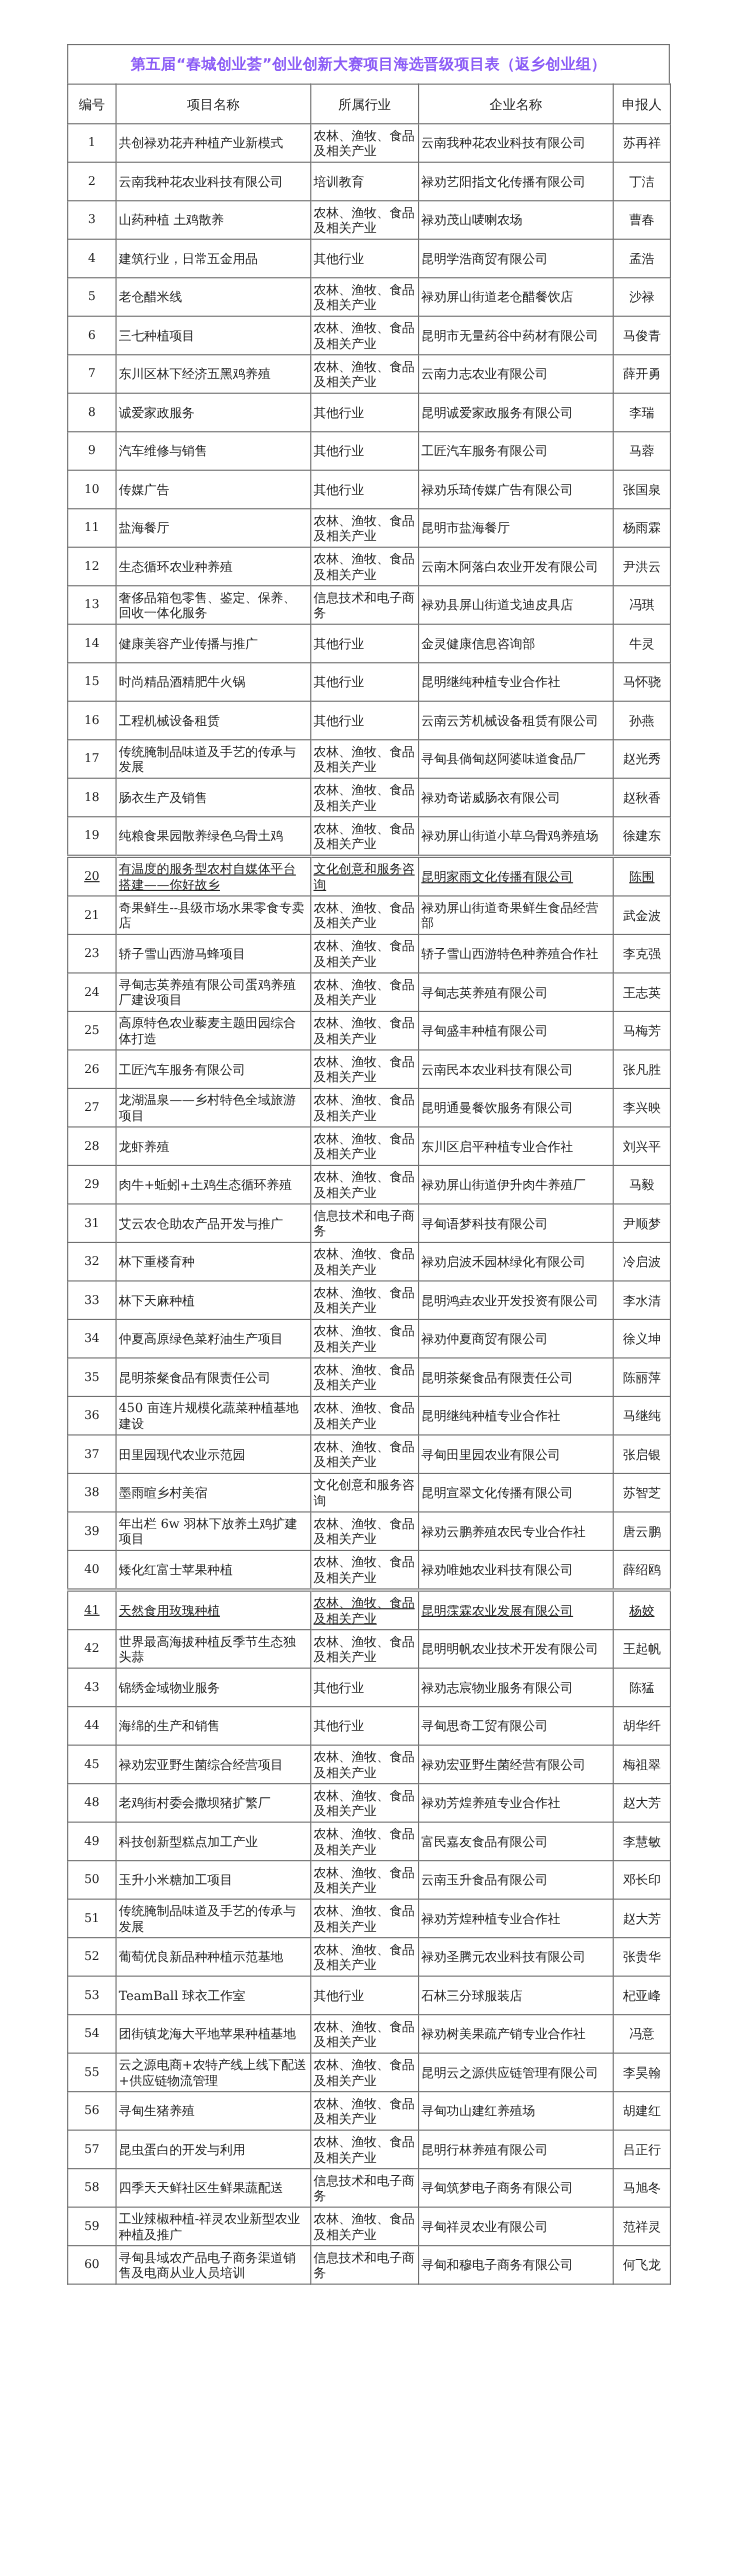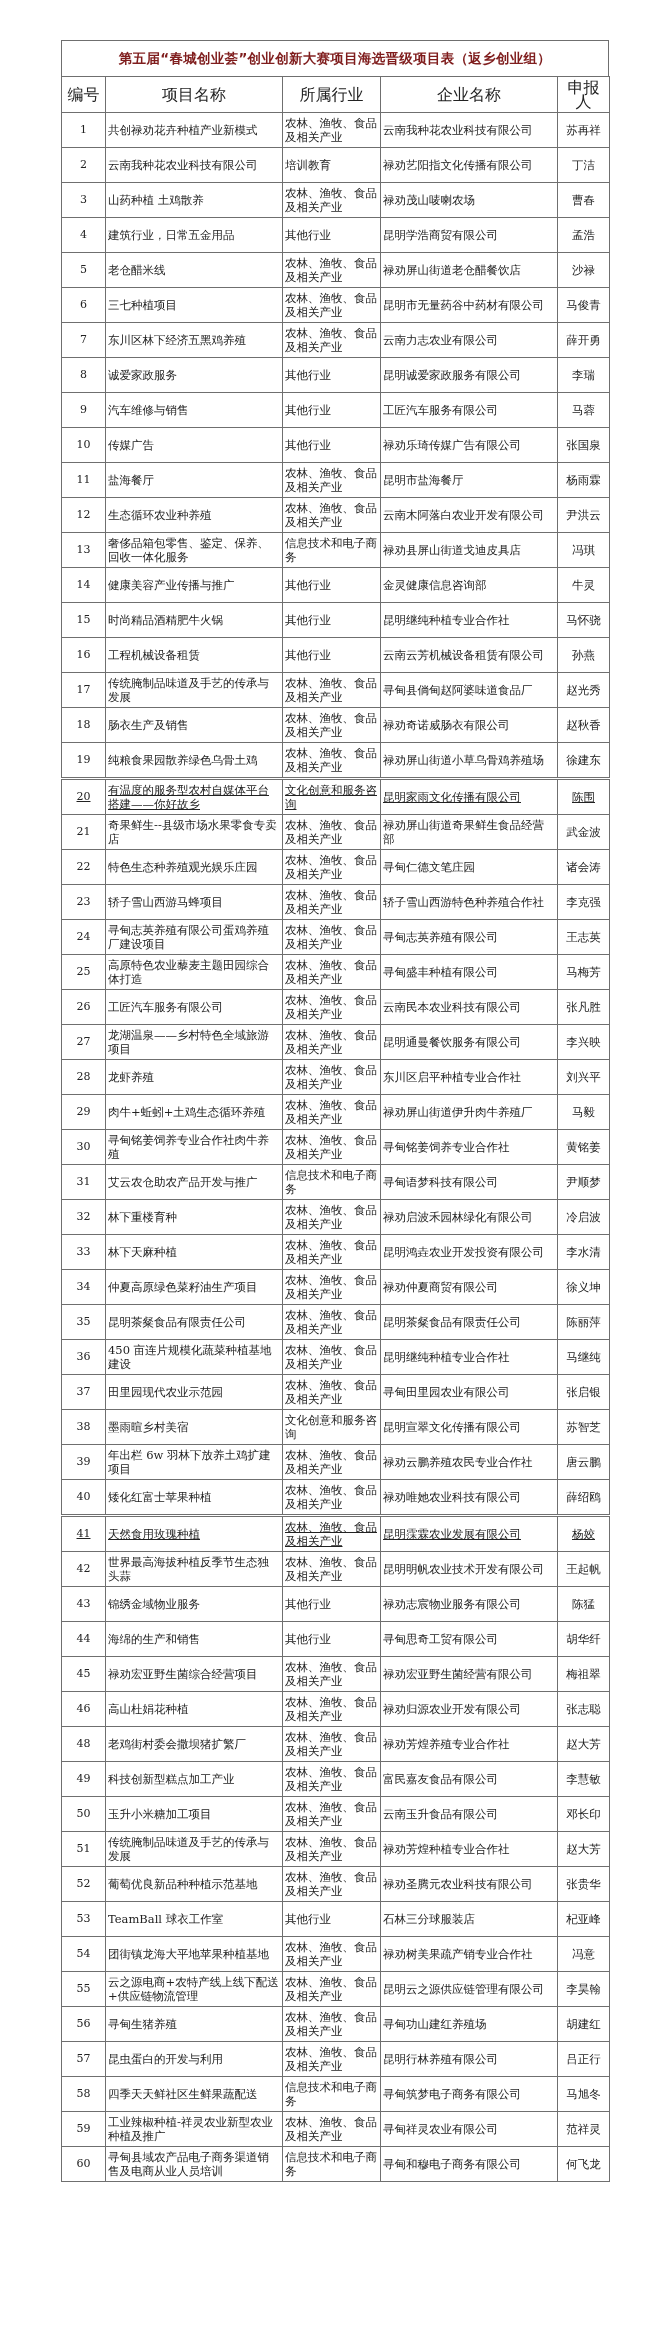--- a/index.html
+++ b/index.html
@@ -2,27 +2,27 @@
 <html><head>
 <meta charset="utf-8">
 <style>
   html, body { margin: 0; padding: 0; background: #ffffff; }
   body { width: 670px; height: 2325px; position: relative; overflow: hidden;
          font-family: "DejaVu Serif", "Liberation Serif", serif; color: #222; }
   .sheet { position: absolute; left: 61px; top: 40px; width: 548px; }
   .title { height: 36px; border: 1px solid #6f6f6f; border-bottom: none; box-sizing: border-box;
            display: flex; align-items: center; justify-content: center;
            font-family: "DejaVu Sans", "Liberation Sans", sans-serif; font-weight: bold;
-           font-size: 13.5px; letter-spacing: 0.3px; color: #7f1d1d; }
+           font-size: 13.5px; letter-spacing: 0.3px; color: #8b5cf6; }
   table { border-collapse: collapse; width: 548px; table-layout: fixed; }
   col.c-no { width: 44px; } col.c-name { width: 177px; } col.c-ind { width: 98px; }
   col.c-co { width: 177px; } col.c-rep { width: 52px; }
   th, td { border: 1px solid #6f6f6f; padding: 0 2px; font-size: 11.5px; line-height: 14px;
            font-weight: normal; vertical-align: middle; overflow: hidden; }
-  th { height: 35px; text-align: center; font-size: 16px; }
+  th { height: 35px; text-align: center; font-size: 12px; }
   td { height: 34px; text-align: left; }
   td.no, td.rep { text-align: center; }
   td.no { font-size: 11px; }
   tr.gap td { border-top: 3px double #6f6f6f; text-decoration: underline; }
 </style>
 </head>
 <body>
 
 <div class="sheet">
   <div class="title">第五届“春城创业荟”创业创新大赛项目海选晋级项目表（返乡创业组）</div>
@@ -185,27 +185,20 @@
           <td class="rep">陈围</td>
         </tr>
         <tr>
           <td class="no">21</td>
           <td class="name">奇果鲜生--县级市场水果零食专卖店</td>
           <td class="ind">农林、渔牧、食品及相关产业</td>
           <td class="co">禄劝屏山街道奇果鲜生食品经营部</td>
           <td class="rep">武金波</td>
         </tr>
         <tr>
-          <td class="no">22</td>
-          <td class="name">特色生态种养殖观光娱乐庄园</td>
-          <td class="ind">农林、渔牧、食品及相关产业</td>
-          <td class="co">寻甸仁德文笔庄园</td>
-          <td class="rep">诸会涛</td>
-        </tr>
-        <tr>
           <td class="no">23</td>
           <td class="name">轿子雪山西游马蜂项目</td>
           <td class="ind">农林、渔牧、食品及相关产业</td>
           <td class="co">轿子雪山西游特色种养殖合作社</td>
           <td class="rep">李克强</td>
         </tr>
         <tr>
           <td class="no">24</td>
           <td class="name">寻甸志英养殖有限公司蛋鸡养殖厂建设项目</td>
           <td class="ind">农林、渔牧、食品及相关产业</td>
@@ -239,27 +232,20 @@
           <td class="ind">农林、渔牧、食品及相关产业</td>
           <td class="co">东川区启平种植专业合作社</td>
           <td class="rep">刘兴平</td>
         </tr>
         <tr>
           <td class="no">29</td>
           <td class="name">肉牛+蚯蚓+土鸡生态循环养殖</td>
           <td class="ind">农林、渔牧、食品及相关产业</td>
           <td class="co">禄劝屏山街道伊升肉牛养殖厂</td>
           <td class="rep">马毅</td>
-        </tr>
-        <tr>
-          <td class="no">30</td>
-          <td class="name">寻甸铭姜饲养专业合作社肉牛养殖</td>
-          <td class="ind">农林、渔牧、食品及相关产业</td>
-          <td class="co">寻甸铭姜饲养专业合作社</td>
-          <td class="rep">黄铭姜</td>
         </tr>
         <tr>
           <td class="no">31</td>
           <td class="name">艾云农仓助农产品开发与推广</td>
           <td class="ind">信息技术和电子商务</td>
           <td class="co">寻甸语梦科技有限公司</td>
           <td class="rep">尹顺梦</td>
         </tr>
         <tr>
           <td class="no">32</td>
@@ -353,27 +339,20 @@
           <td class="rep">胡华纤</td>
         </tr>
         <tr>
           <td class="no">45</td>
           <td class="name">禄劝宏亚野生菌综合经营项目</td>
           <td class="ind">农林、渔牧、食品及相关产业</td>
           <td class="co">禄劝宏亚野生菌经营有限公司</td>
           <td class="rep">梅祖翠</td>
         </tr>
         <tr>
-          <td class="no">46</td>
-          <td class="name">高山杜娟花种植</td>
-          <td class="ind">农林、渔牧、食品及相关产业</td>
-          <td class="co">禄劝归源农业开发有限公司</td>
-          <td class="rep">张志聪</td>
-        </tr>
-        <tr>
           <td class="no">48</td>
           <td class="name">老鸡街村委会撒坝猪扩繁厂</td>
           <td class="ind">农林、渔牧、食品及相关产业</td>
           <td class="co">禄劝芳煌养殖专业合作社</td>
           <td class="rep">赵大芳</td>
         </tr>
         <tr>
           <td class="no">49</td>
           <td class="name">科技创新型糕点加工产业</td>
           <td class="ind">农林、渔牧、食品及相关产业</td>

